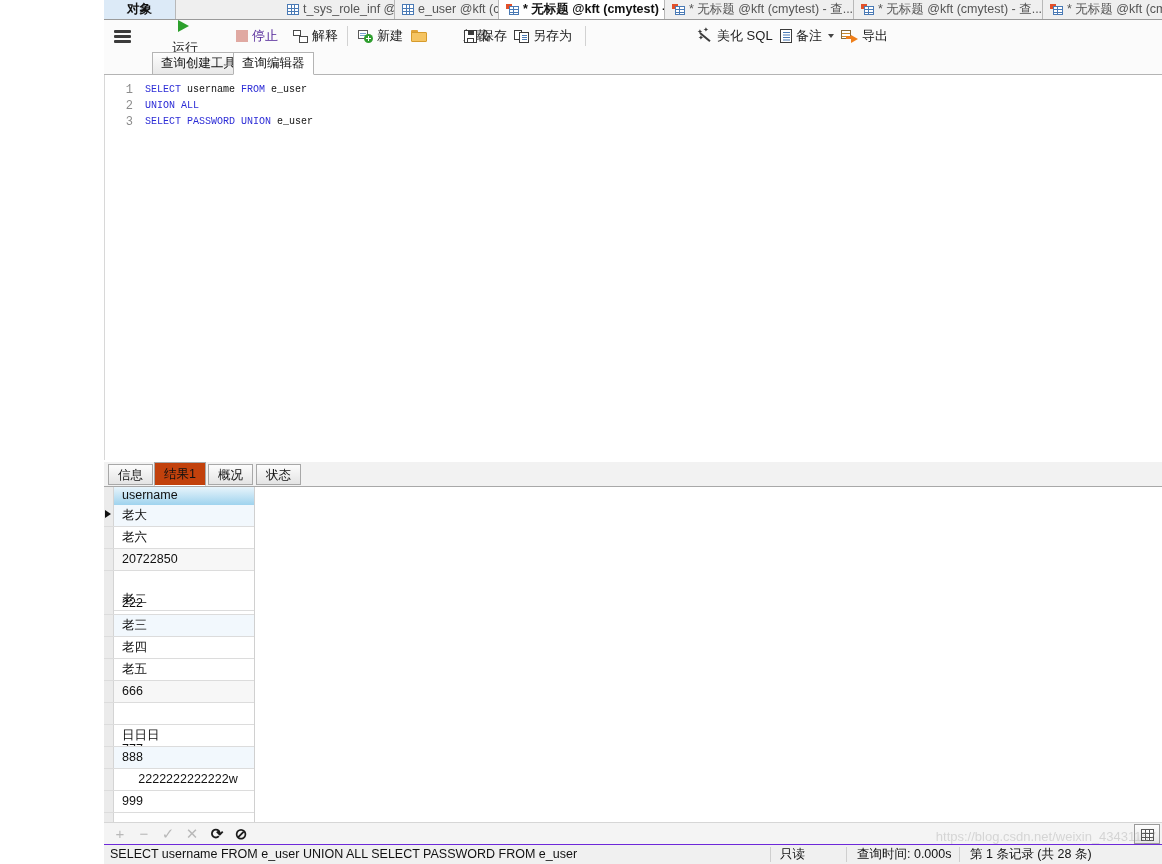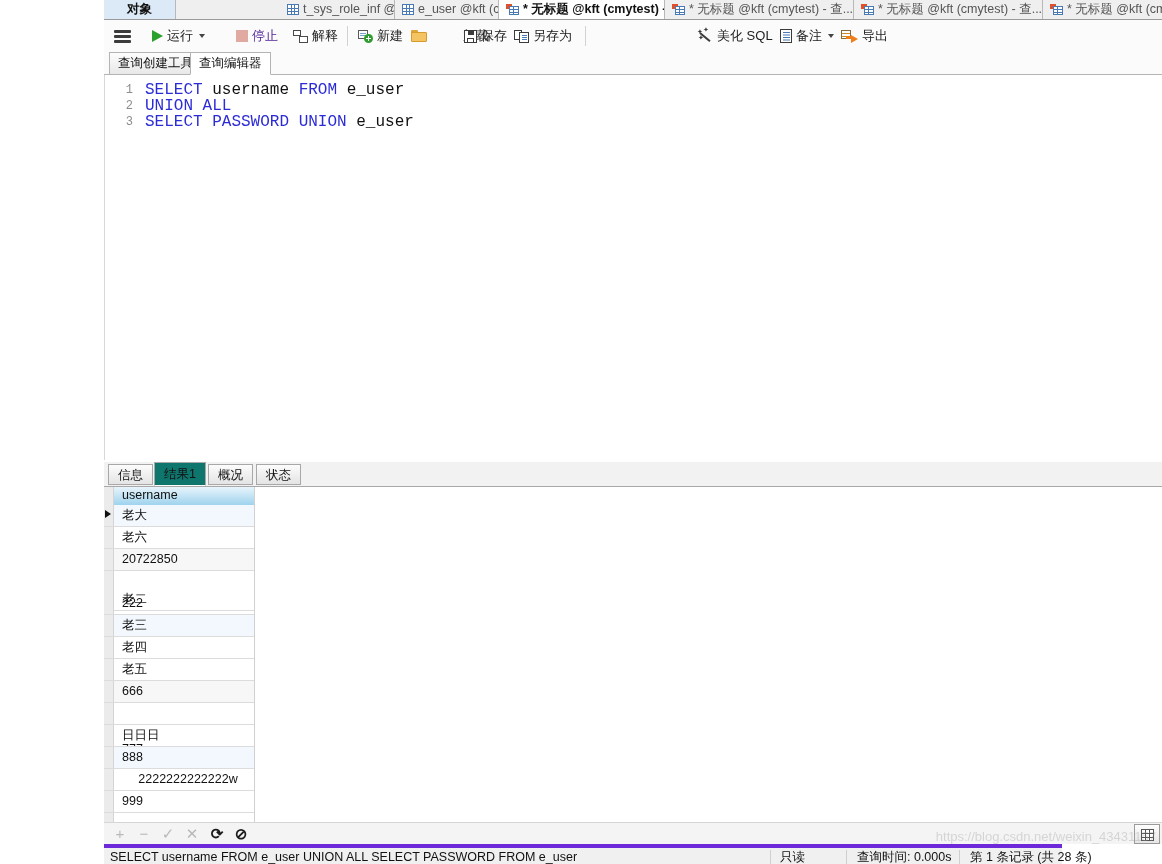--- a/index.html
+++ b/index.html
@@ -228,39 +228,39 @@
   
   .subtabs {
     position: absolute; left: 104px; top: 52px; width: 1058px; height: 23px;
     background: #fbfbfb;
   }
   .subtab {
     position: absolute; top: 0; height: 23px; line-height: 21px;
     padding: 0 8px; box-sizing: border-box;
     font-size: 12.5px; color: #111;
     background: linear-gradient(#fdfdfd, #e8e8e8);
-    border: 1px solid #b4b4b4; border-bottom: 1px solid #b4b4b4;
+    border: 1px solid #b4b4b4; border-bottom: 1px solid #b4b4b4; margin-left: 43px;
   }
   .subtab.active {
     background: #ffffff; border-bottom: 1px solid #ffffff; z-index: 3;
   }
   .subtab-rule {
     position: absolute; left: 104px; top: 74px; width: 1058px; height: 1px;
     background: #b4b4b4;
   }
 
   
   .editor {
     position: absolute; left: 104px; top: 75px; width: 1058px; height: 385px;
     background: #ffffff; border-left: 1px solid #d8d8d8;
     box-sizing: border-box;
   }
   .code-line {
     position: absolute; left: 0; height: 16px; line-height: 16px;
-    font-family: "Liberation Mono", monospace; font-size: 16px;
+    font-family: "Liberation Mono", monospace; font-size: 10px;
     white-space: pre;
   }
   .gutter-num {
     position: absolute; width: 24px; text-align: right;
     color: #8c8c8c; font-family: "Liberation Mono", monospace; font-size: 12px;
     height: 16px; line-height: 16px;
   }
   .kw { color: #2c2cd6; }
   .idn { color: #111; }
 
@@ -269,21 +269,21 @@
     position: absolute; left: 104px; top: 462px; width: 1058px; height: 25px;
     background: #f2f2f2;
   }
   .res-tab {
     position: absolute; top: 2px; height: 21px; line-height: 20px;
     padding: 0 9px; box-sizing: border-box; font-size: 12.5px; color: #111;
     background: linear-gradient(#fcfcfc, #e4e4e4);
     border: 1px solid #a8a8a8;
   }
   .res-tab.active {
-    background: #0f766e; border-bottom-color: #ffffff; top: 0; height: 24px; line-height: 23px;
+    background: #c2410c; border-bottom-color: #ffffff; top: 0; height: 24px; line-height: 23px;
     z-index: 3;
   }
   .res-rule {
     position: absolute; left: 104px; top: 486px; width: 1058px; height: 1px;
     background: #a8a8a8;
   }
 
   .grid {
     position: absolute; left: 104px; top: 487px; width: 1058px; height: 335px;
     background: #ffffff; overflow: hidden;
@@ -347,22 +347,22 @@
     content:""; position:absolute; left:0; top:3px; width:100%; height:1px;
     background:#555; box-shadow: 0 4px 0 #555;
   }
   .gridview-btn .gv::after {
     content:""; position:absolute; top:0; left:3px; width:1px; height:100%;
     background:#555; box-shadow: 4px 0 0 #555;
   }
 
   
   .statusbar {
-    position: absolute; left: 104px; top: 844px; width: 958px; height: 20px;
-    background: #f0f0f0; border-top: 4px solid #6d28d9; box-sizing: border-box;
+    position: absolute; left: 104px; top: 844px; width: 1058px; height: 20px;
+    background: #f0f0f0; border-top: 1px solid #6d28d9; box-sizing: border-box;
   }
   .sb-field {
     position: absolute; top: 0; height: 19px; line-height: 19px;
     font-size: 12.5px; color: #111; white-space: nowrap;
   }
   .sb-div {
     position: absolute; top: 2px; width: 1px; height: 15px; background: #cfcfcf;
   }
   .watermark {
     position: absolute; right: 6px; bottom: 20px;
@@ -404,21 +404,21 @@
 
   <div class="toolbar">
     <div class="tb-item" style="left:10px;">
       <span class="ico-ham">
           <i></i>
           <i></i>
           <i></i>
         </span>
     </div>
 
-    <div class="tb-item" style="left:48px;">
+    <div class="tb-item" style="left:64px;flex-direction:column;">
       <span class="ico-play"></span>
       <span class="tb-label">运行</span>
       <span class="caret"></span>
     </div>
 
     <div class="tb-item" style="left:132px;">
       <span class="ico-stop"></span>
       <span class="tb-label dim">停止</span>
     </div>
 

